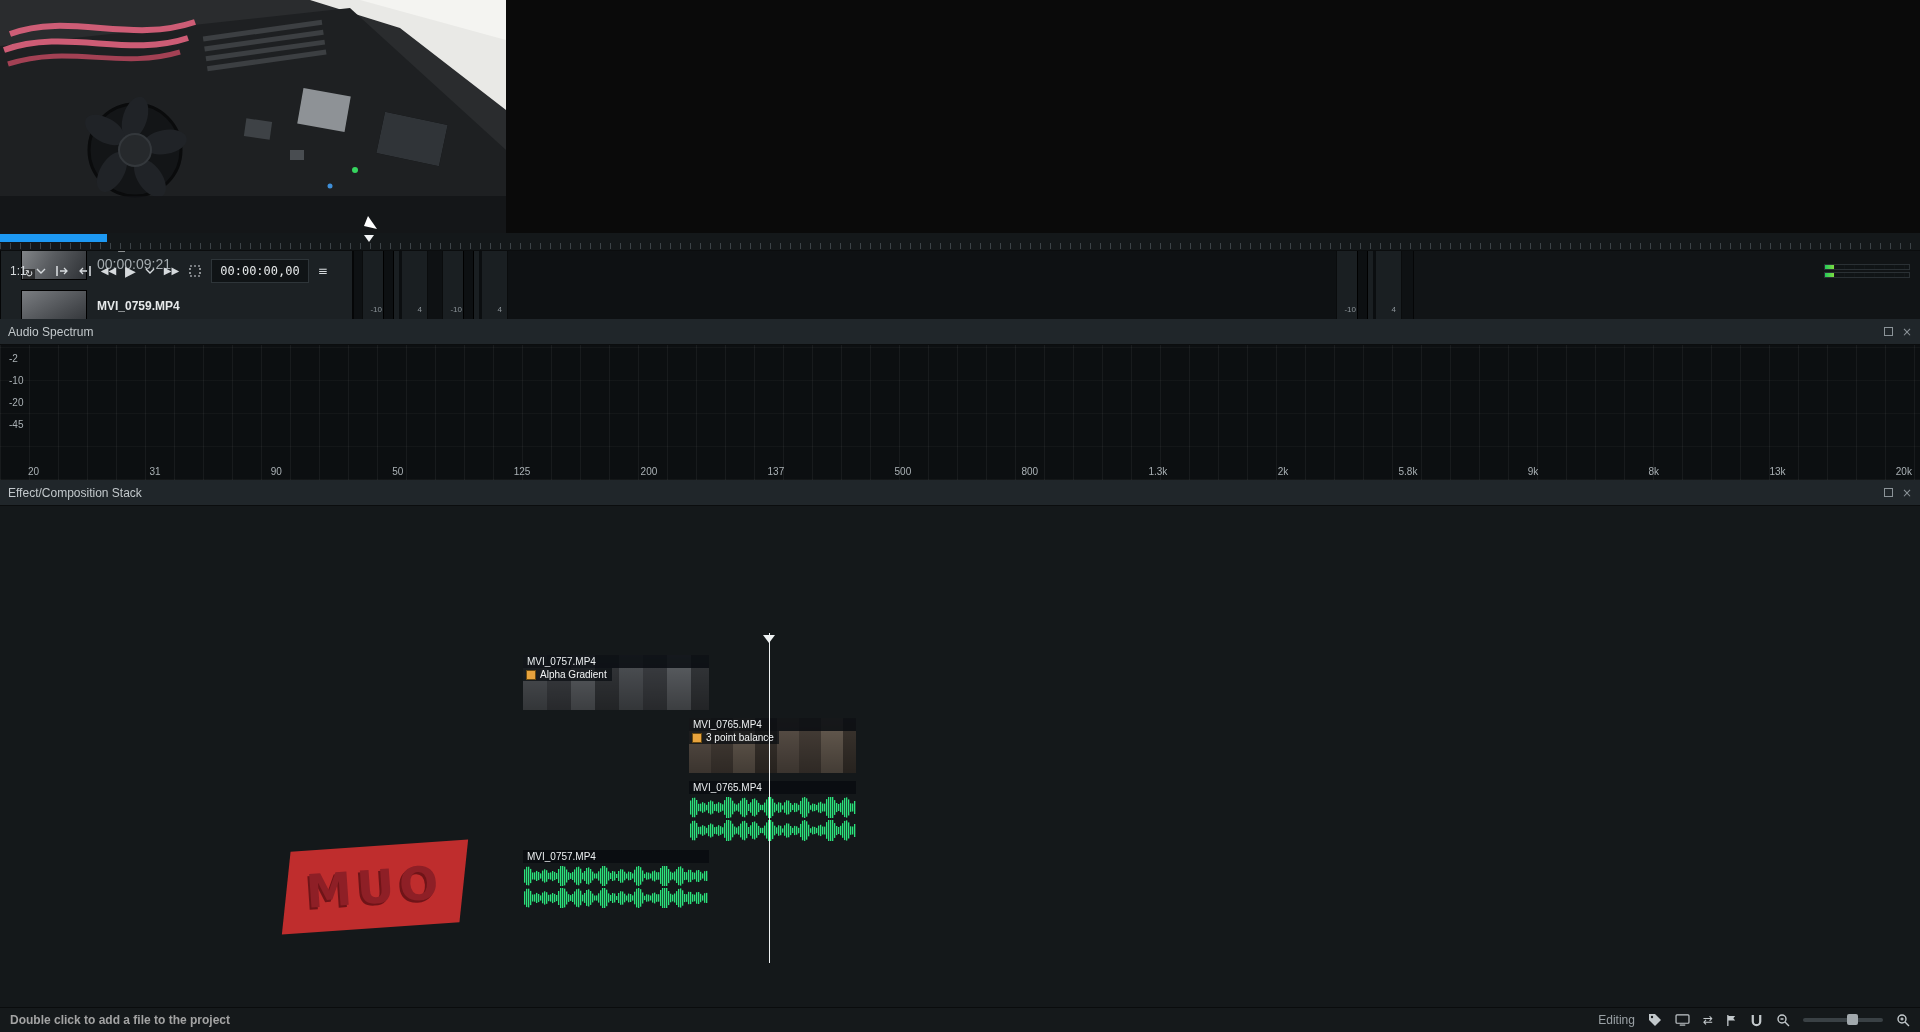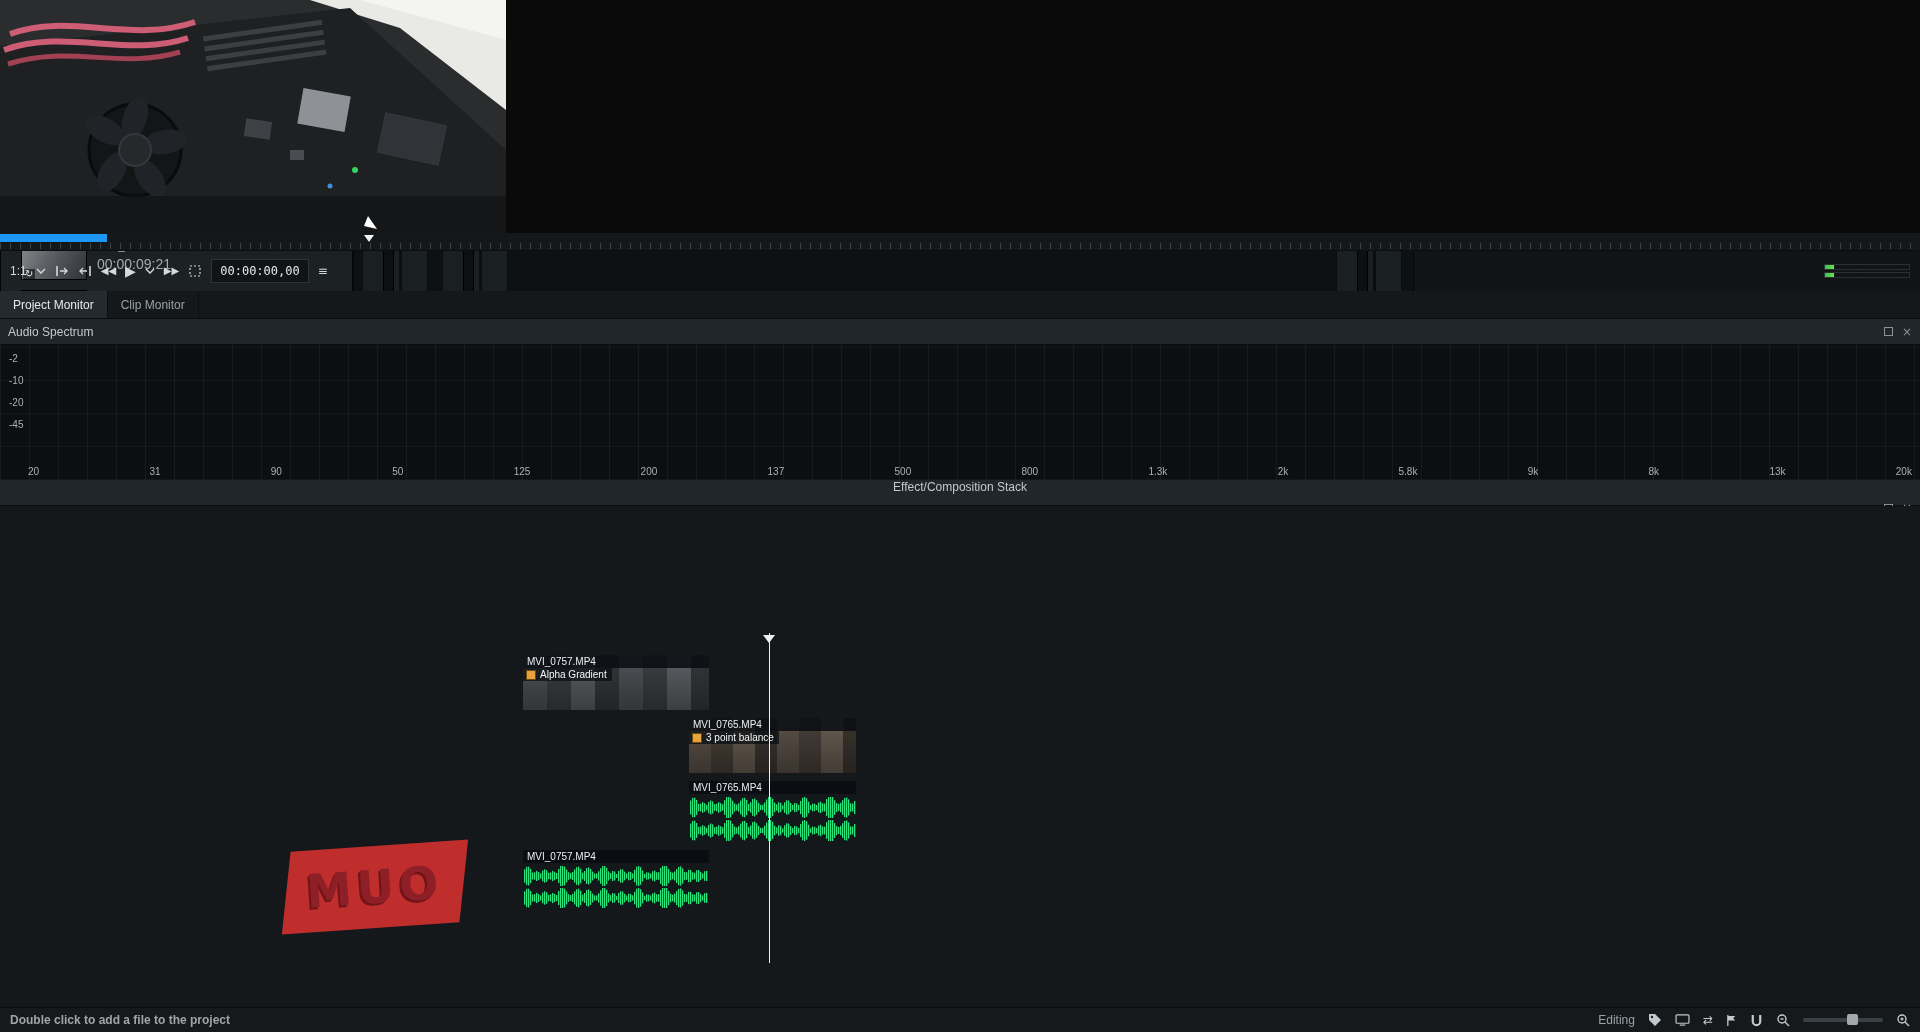--- a/index.html
+++ b/index.html
@@ -150,21 +150,21 @@
   .mon-meter b::before { content:""; position:absolute; inset:0; background:repeating-linear-gradient(90deg,transparent 0 9px,#14181a 9px 10px); z-index:1; }
   .mon-tabs { position:absolute; left:0; right:0; top:291px; height:28px; display:flex; align-items:stretch; background:#14181a; border-bottom:1px solid #0b0d0e; }
   .mon-tab { padding:0 13px; display:flex; align-items:center; color:#9aa1a5; border-right:1px solid #0b0d0e; }
   .mon-tab.active { background:#242a2e; color:#e6e9ea; }
   .spec-header { position:absolute; left:0; right:0; top:319px; height:26px; }
   .spec-graph { position:absolute; left:0; right:0; top:345px; height:135px; background:#0c0f11;
     background-image:repeating-linear-gradient(90deg,rgba(255,255,255,.05) 0 1px,transparent 1px 29px),
                      repeating-linear-gradient(0deg,rgba(255,255,255,.03) 0 1px,transparent 1px 33px); }
   .db-label { position:absolute; left:9px; font-size:10px; color:#aab1b5; }
   .freq-row { position:absolute; left:28px; right:8px; bottom:3px; display:flex; justify-content:space-between; font-size:10px; color:#aab1b5; }
-  .stack-header { position:absolute; left:0; right:0; top:480px; height:26px;flex-direction:column; }
+  .stack-header { position:absolute; left:0; right:0; top:480px; height:26px; }
   .stack-body { position:absolute; left:0; right:0; top:506px; bottom:0; background:#14181a; }
   .muo { position:absolute; left:286px; top:340px; width:178px; height:82px; background:#bf2d2d; transform:rotate(-4deg) skewX(-10deg); display:flex; align-items:center; justify-content:center; }
   .muo span { font-size:46px; font-weight:bold; color:#8e1f26; letter-spacing:5px; transform:skewX(10deg); text-shadow:-2px 2px 0 #6f1418; font-family:"DejaVu Sans",sans-serif; }
 
   
   .statusbar { position:absolute; left:0; right:0; top:1007px; height:25px; background:#15191b; border-top:1px solid #0a0c0d; display:flex; align-items:center; padding:0 10px; gap:12px; }
   .hint { font-weight:bold; color:#a3a3a3; }
   .status-right { margin-left:auto; display:flex; align-items:center; gap:13px; color:#c2c8cb; }
   .zoom-slider { width:80px; height:4px; background:#3a4145; border-radius:2px; position:relative; }
   .zoom-handle { position:absolute; left:55%; top:-4px; width:11px; height:11px; background:#a2a9ad; border-radius:2px; }
@@ -1276,24 +1276,20 @@
           <rect x="2" y="2" width="10" height="10" fill="none" stroke="currentColor" stroke-width="1.2" stroke-dasharray="2 2"></rect>
         </svg>
       <span class="mon-timecode mono">00:00:00,00</span>
       <span class="glyph">≡</span>
       <div class="mon-meter">
           <b></b>
           <b></b>
         </div>
     </div>
 
-    <div class="mon-tabs">
-      <div class="mon-tab active">Project Monitor</div>
-      <div class="mon-tab">Clip Monitor</div>
-    </div>
 
     <div class="panel-header spec-header">
       <span>Audio Spectrum</span>
       <div class="header-icons">
         <span class="icon-float"></span>
         <span class="glyph">×</span>
       </div>
     </div>
     <div class="spec-graph">
       <span class="db-label" style="top:8px">-2</span>

